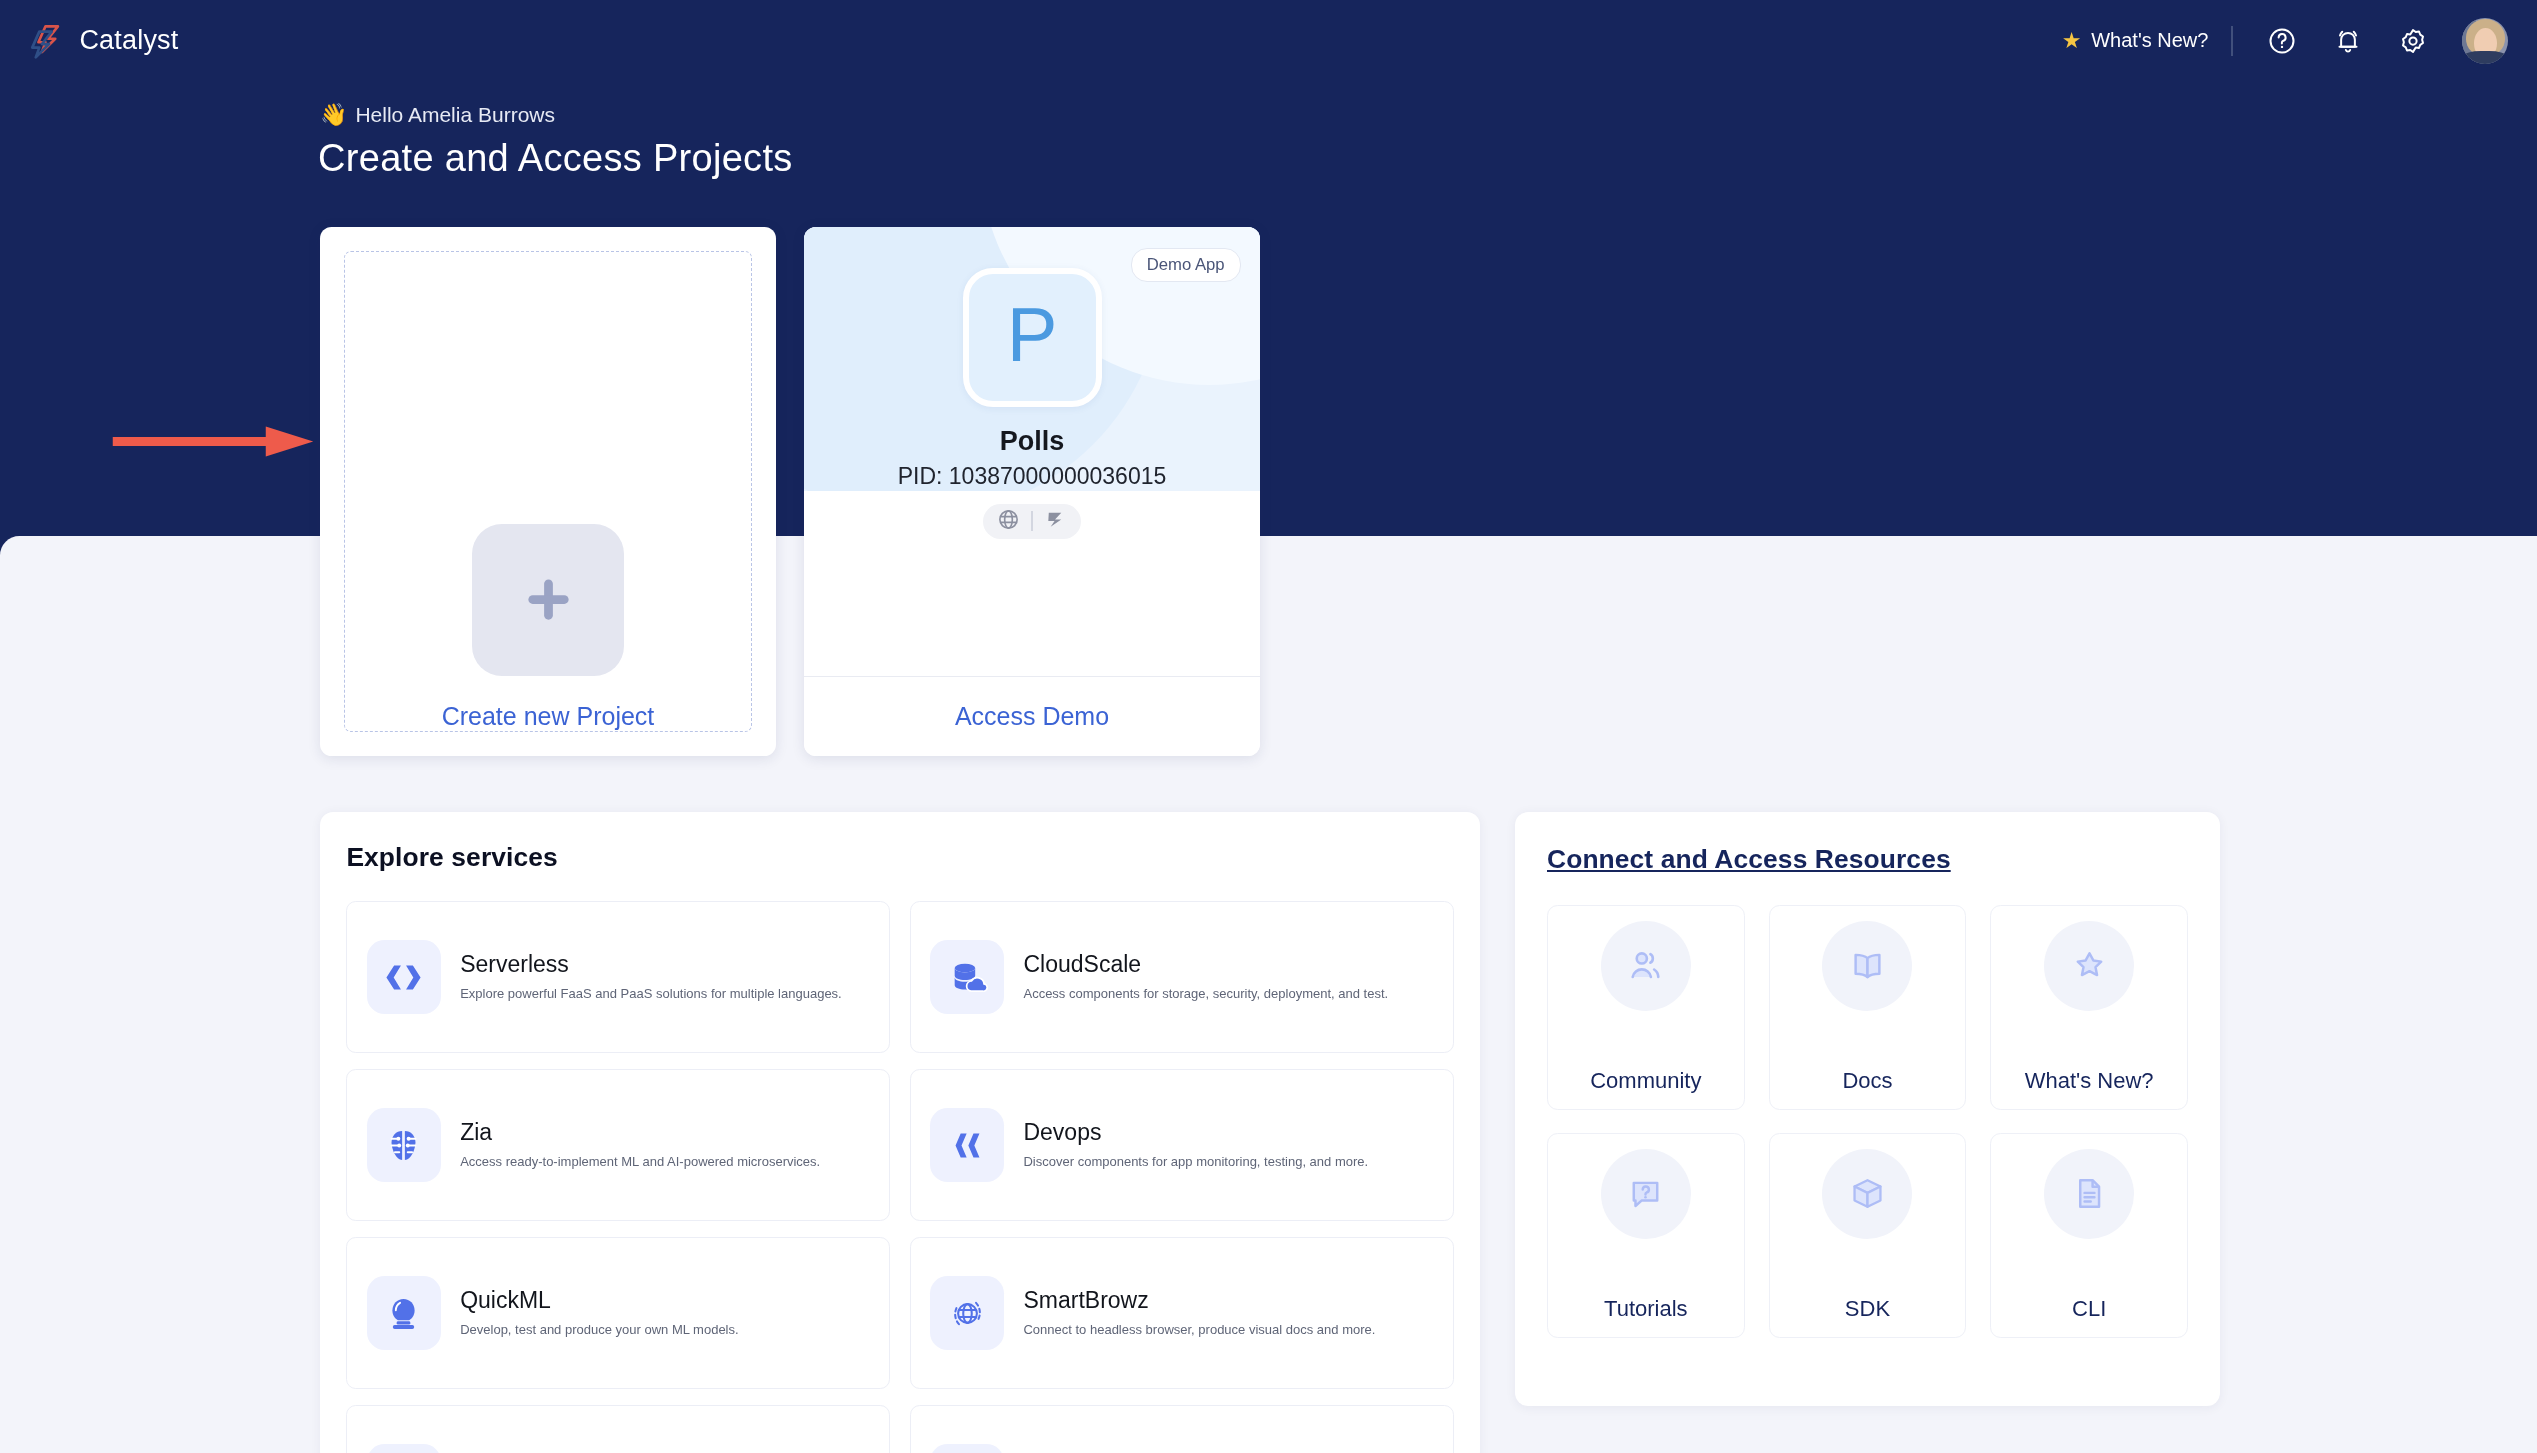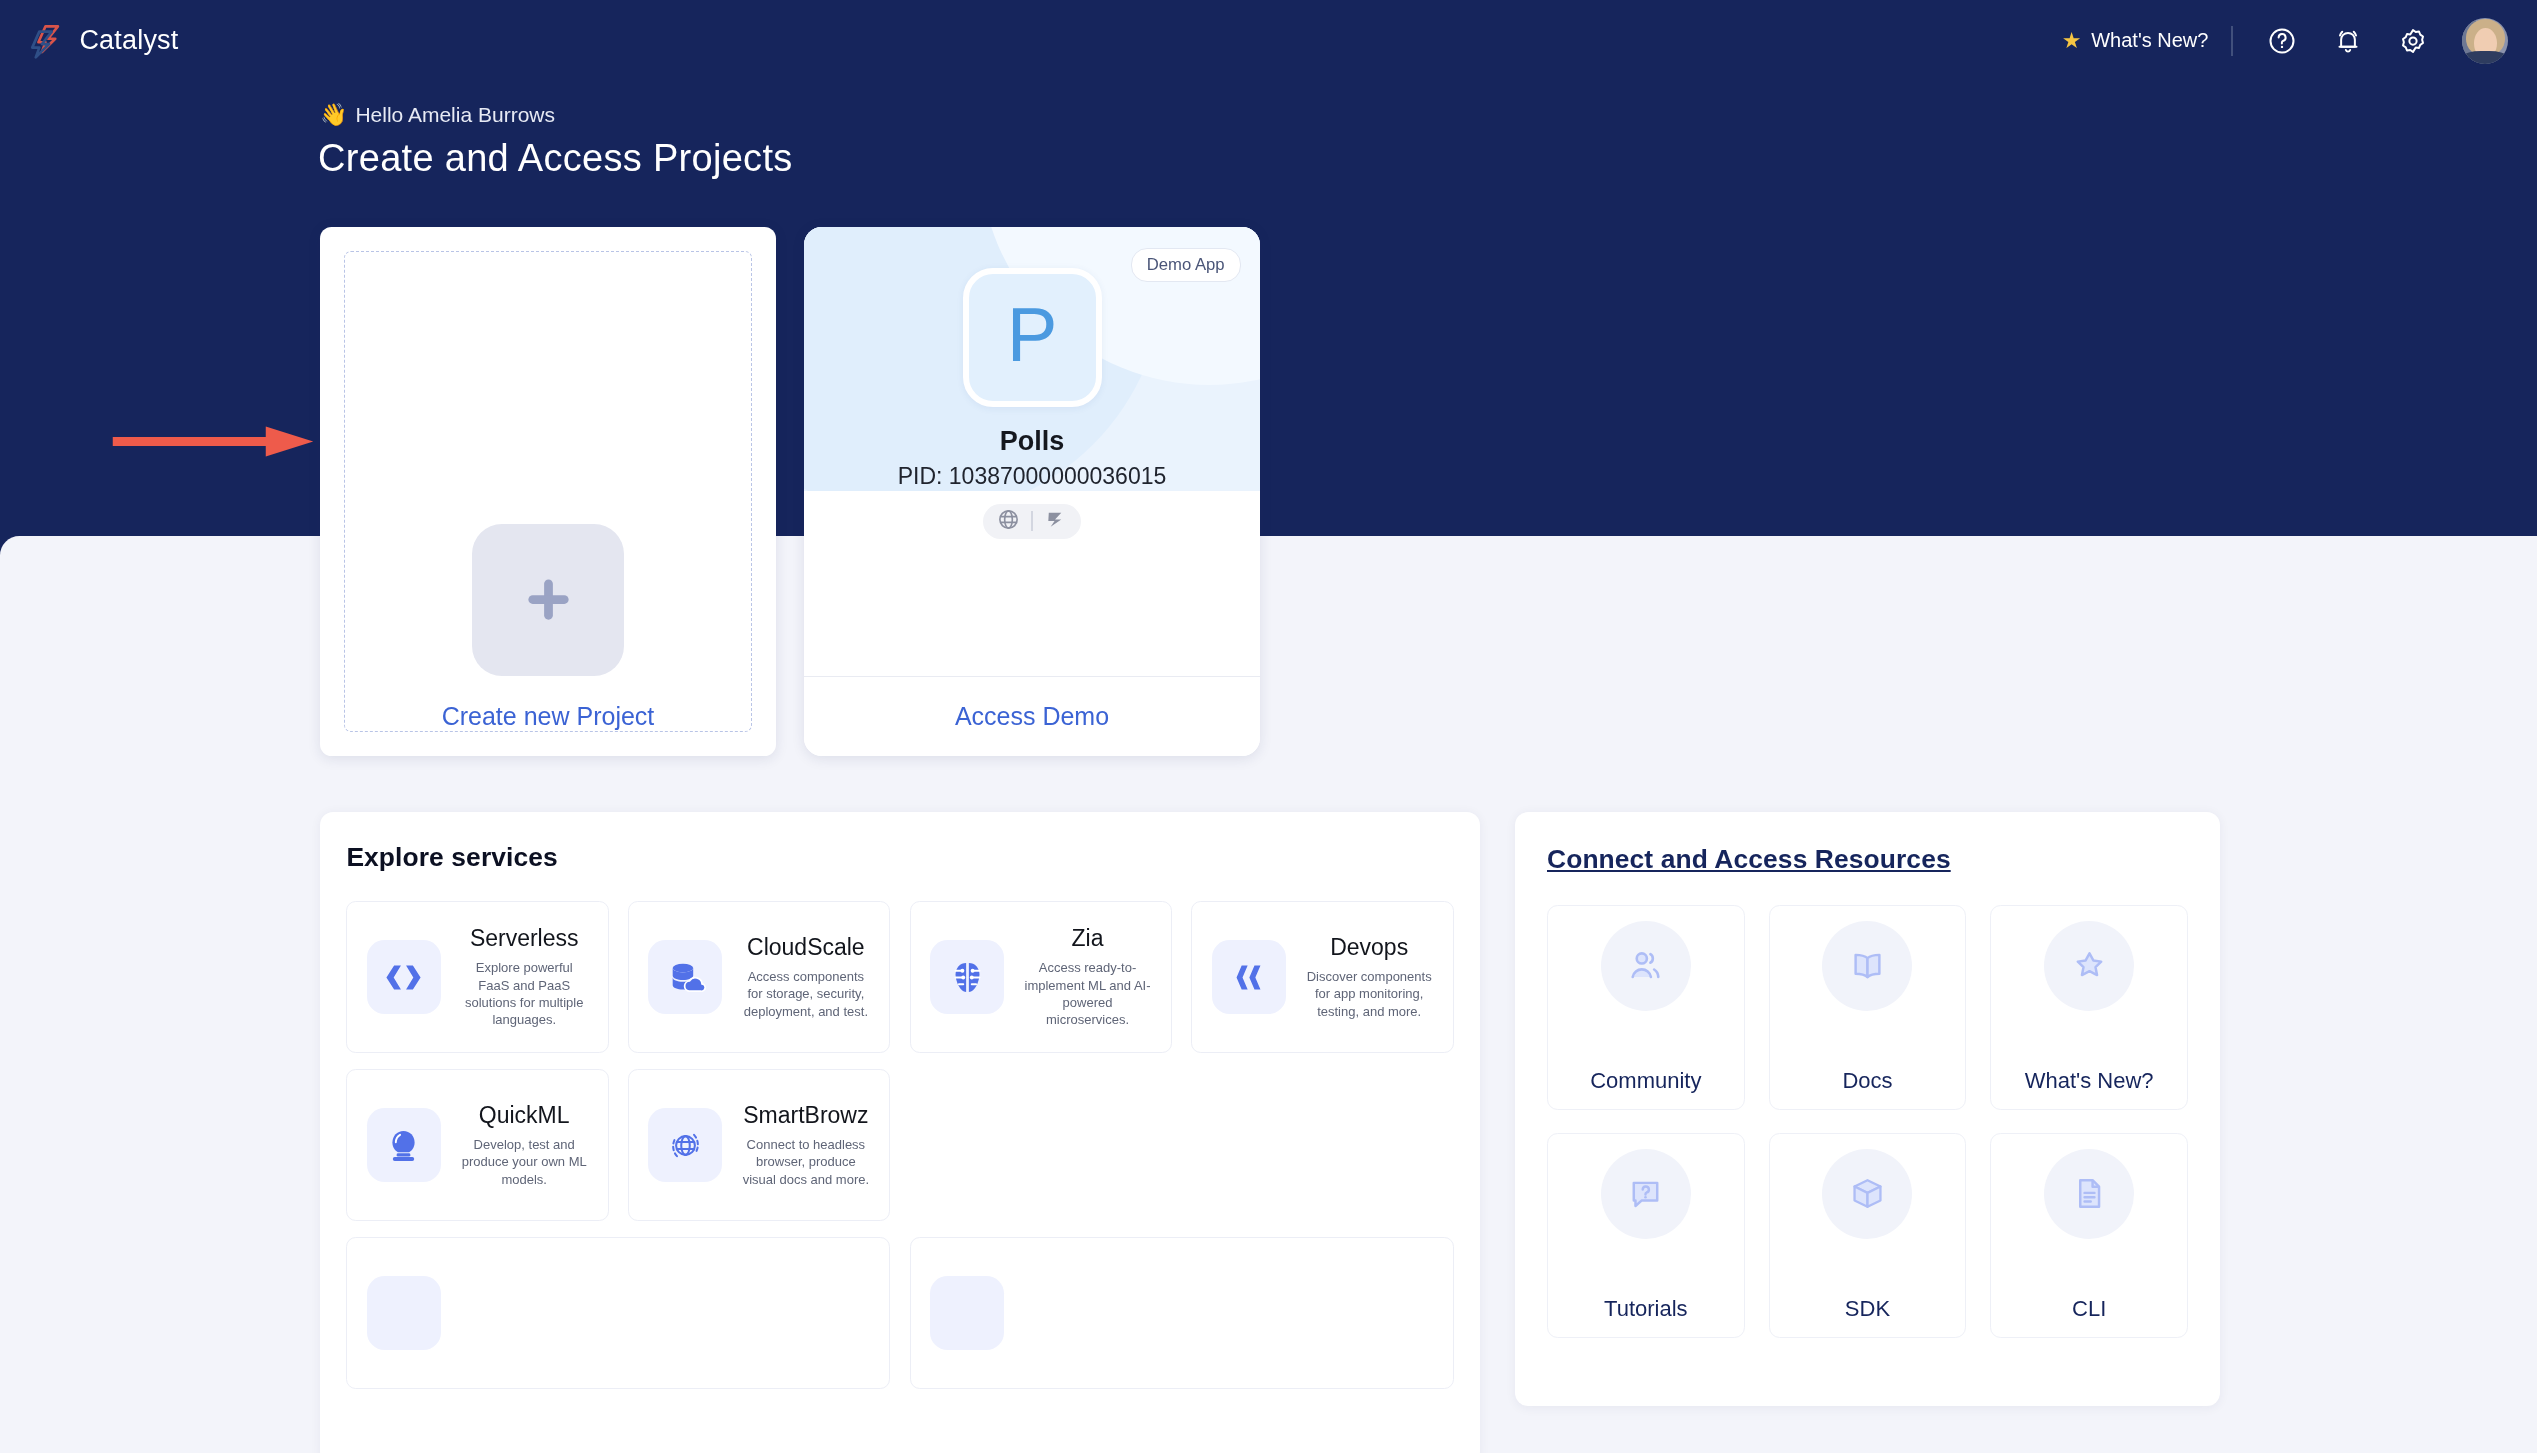--- a/index.html
+++ b/index.html
@@ -182,21 +182,21 @@
   .plus-tile svg { display: block; }
   .create-label {
     color: #3b63d4;
     font-size: 25px;
   }
 
   .demo-card {
     width: 456px;
     height: 529px;
     background: #ffffff;
-    border-radius: 18px;
+    border-radius: 12px;
     box-shadow: 0 2.6px 12.3px rgba(30,42,88,.10);
     overflow: hidden;
     display: flex;
     flex-direction: column;
     position: relative;
   }
   .demo-art {
     position: absolute;
     top: 0; left: 0;
     width: 456px; height: 264px;
@@ -311,23 +311,22 @@
     font-size: 26.4px;
     font-weight: bold;
     color: #0c1022;
     letter-spacing: 0.1px;
   }
   .panel-title.navy { color: #16255c; text-decoration: underline; }
 
   .svc-grid {
     margin-top: 28px;
     display: grid;
-    grid-template-columns: repeat(4, 1fr);
+    grid-template-columns: repeat(2, 1fr);
     gap: 16px 19.4px;
-    text-align: center;
   }
   .svc-card {
     border: 0.9px solid #eceef6;
     border-radius: 9.7px;
     height: 152px;
     display: flex;
     align-items: center;
     padding: 0 19.4px;
     gap: 19.4px;
     background: #ffffff;

